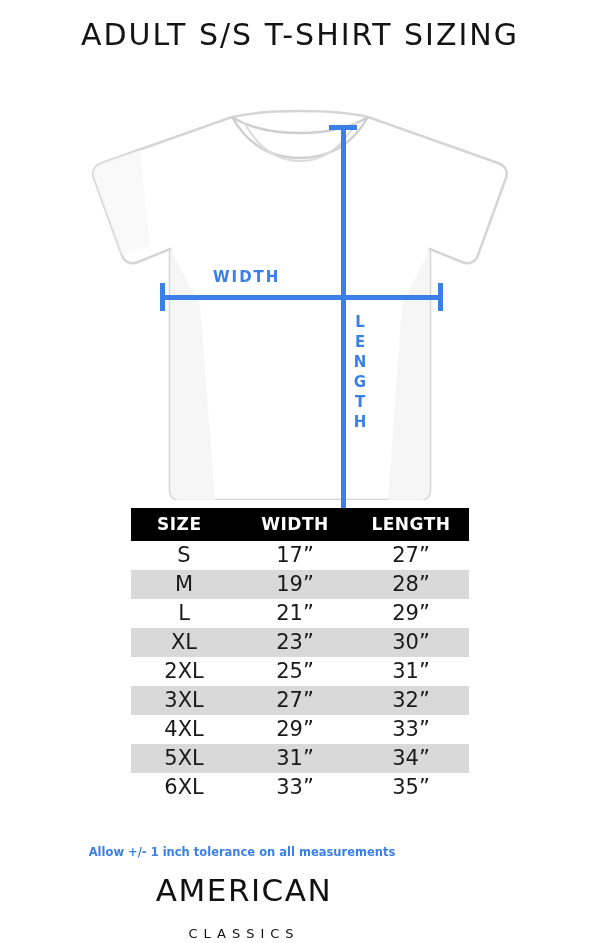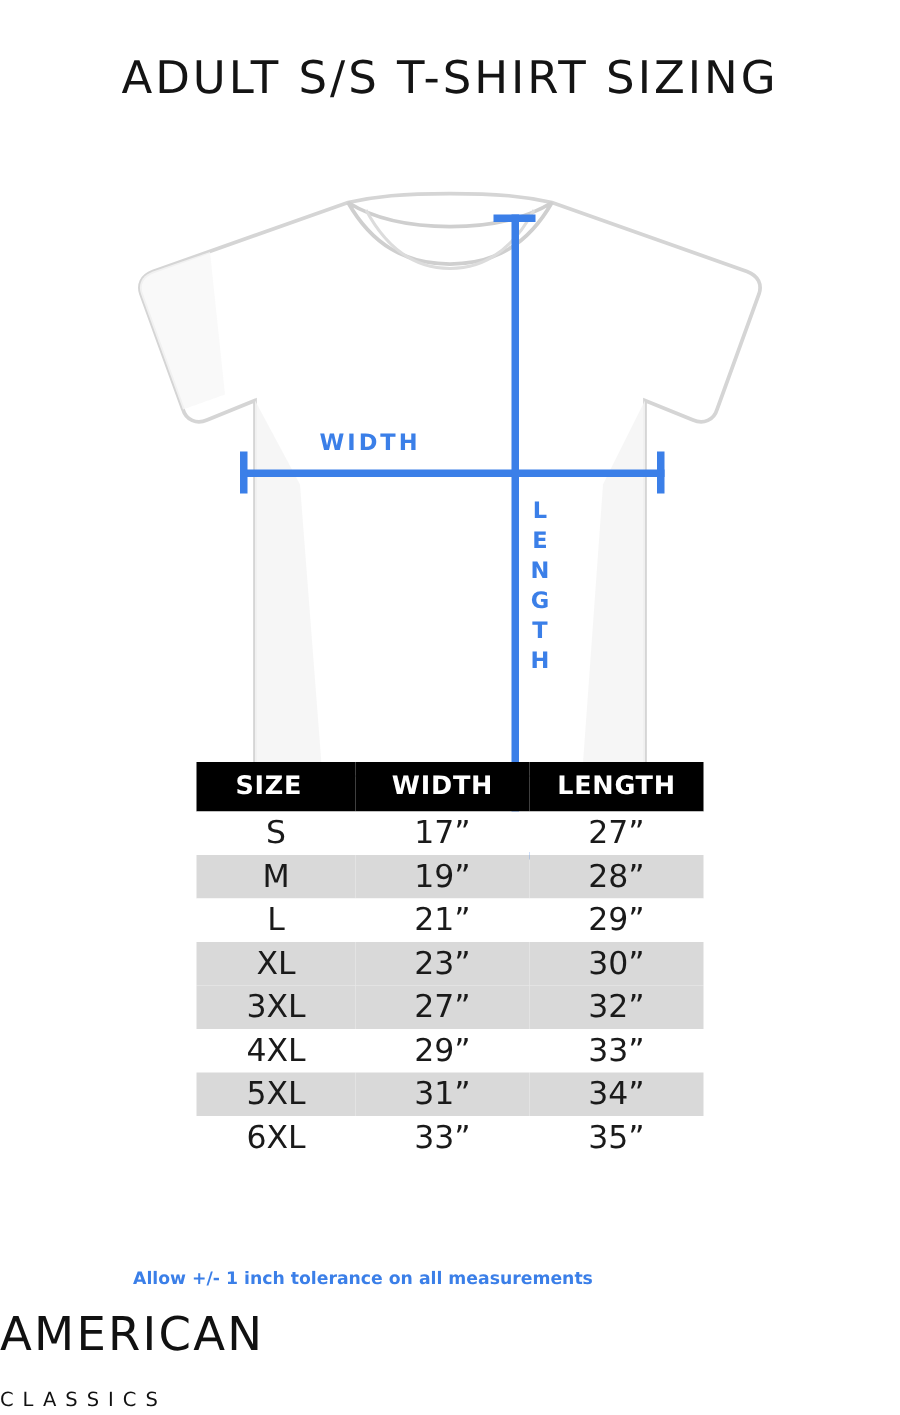--- a/index.html
+++ b/index.html
@@ -24,21 +24,21 @@
     box-sizing: border-box;
   }
 
   
   .title {
     text-align: center;
     font-size: 30px;
     letter-spacing: 2px;
     font-weight: 400;
     color: #141414;
-    padding-top: 36px;
+    padding-top: 18px;
     line-height: 1.1;
     font-family: "DejaVu Sans", sans-serif;
   }
 
   
   .shirt-area {
     position: relative;
     width: 600px;
     height: 445px;
     margin-top: 4px;
@@ -168,20 +168,21 @@
     font-weight: bold;
     color: #3b7fe8;
     font-family: "DejaVu Sans", sans-serif;
   }
 
   .brand {
     position: absolute;
     left: 0;
     top: 872px;
     width: 488px;
+    text-align: center;
   }
   .brand-main {
     font-size: 31px;
     letter-spacing: 1.5px;
     color: #111111;
     font-family: "DejaVu Sans", sans-serif;
     font-weight: 400;
   }
   .brand-sub {
     font-size: 13px;
@@ -265,20 +266,25 @@
         <tr class="odd">
           <td>L</td>
           <td>21”</td>
           <td>29”</td>
         </tr>
         <tr class="even">
           <td>XL</td>
           <td>23”</td>
           <td>30”</td>
         </tr>
+        <tr class="odd">
+          <td>2XL</td>
+          <td>25”</td>
+          <td>31”</td>
+        </tr>
         <tr class="even">
           <td>3XL</td>
           <td>27”</td>
           <td>32”</td>
         </tr>
         <tr class="odd">
           <td>4XL</td>
           <td>29”</td>
           <td>33”</td>
         </tr>

